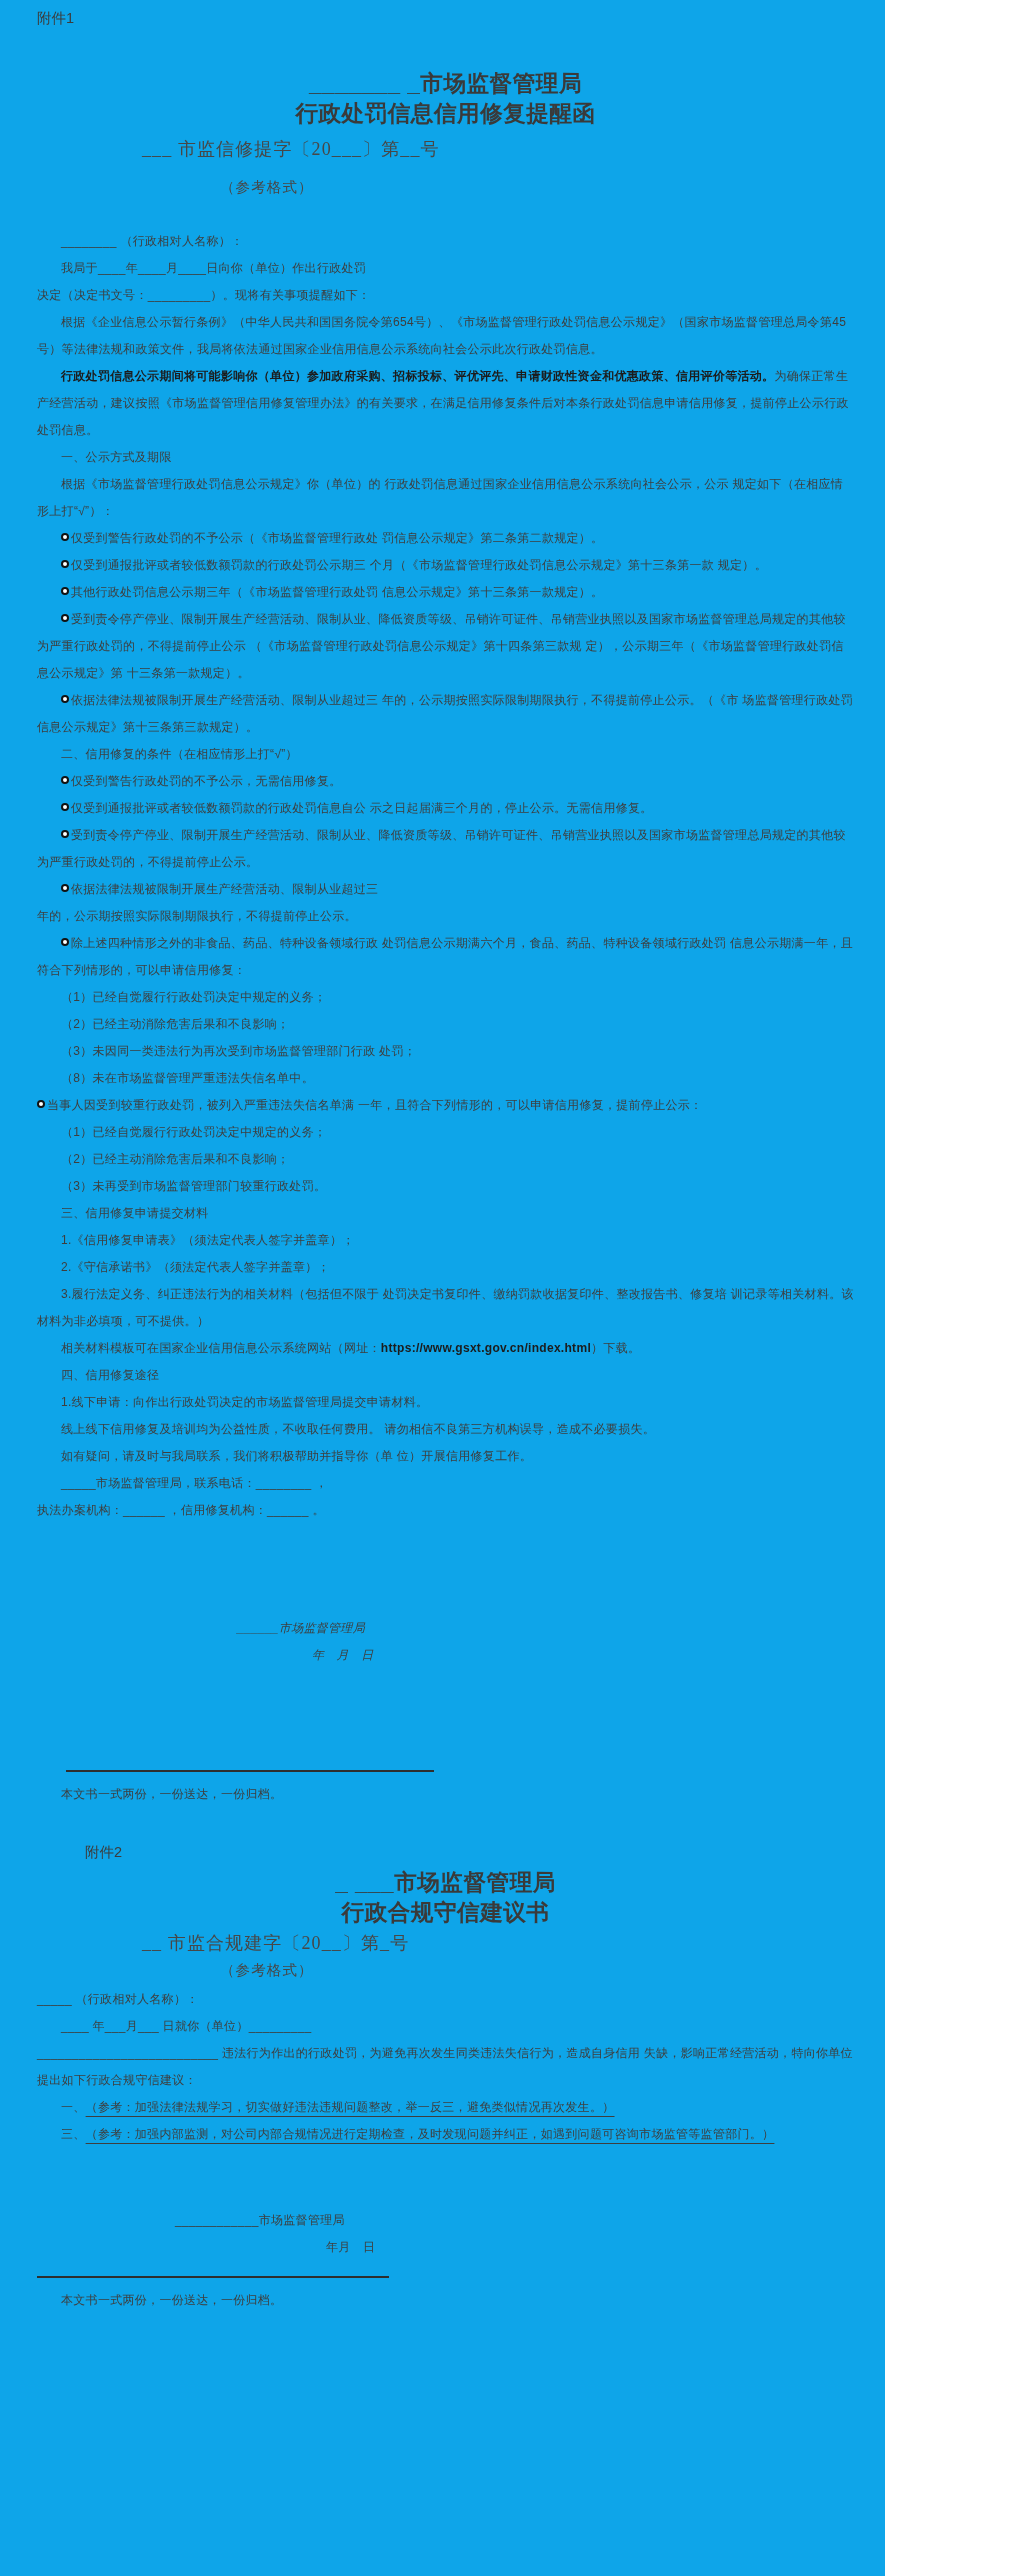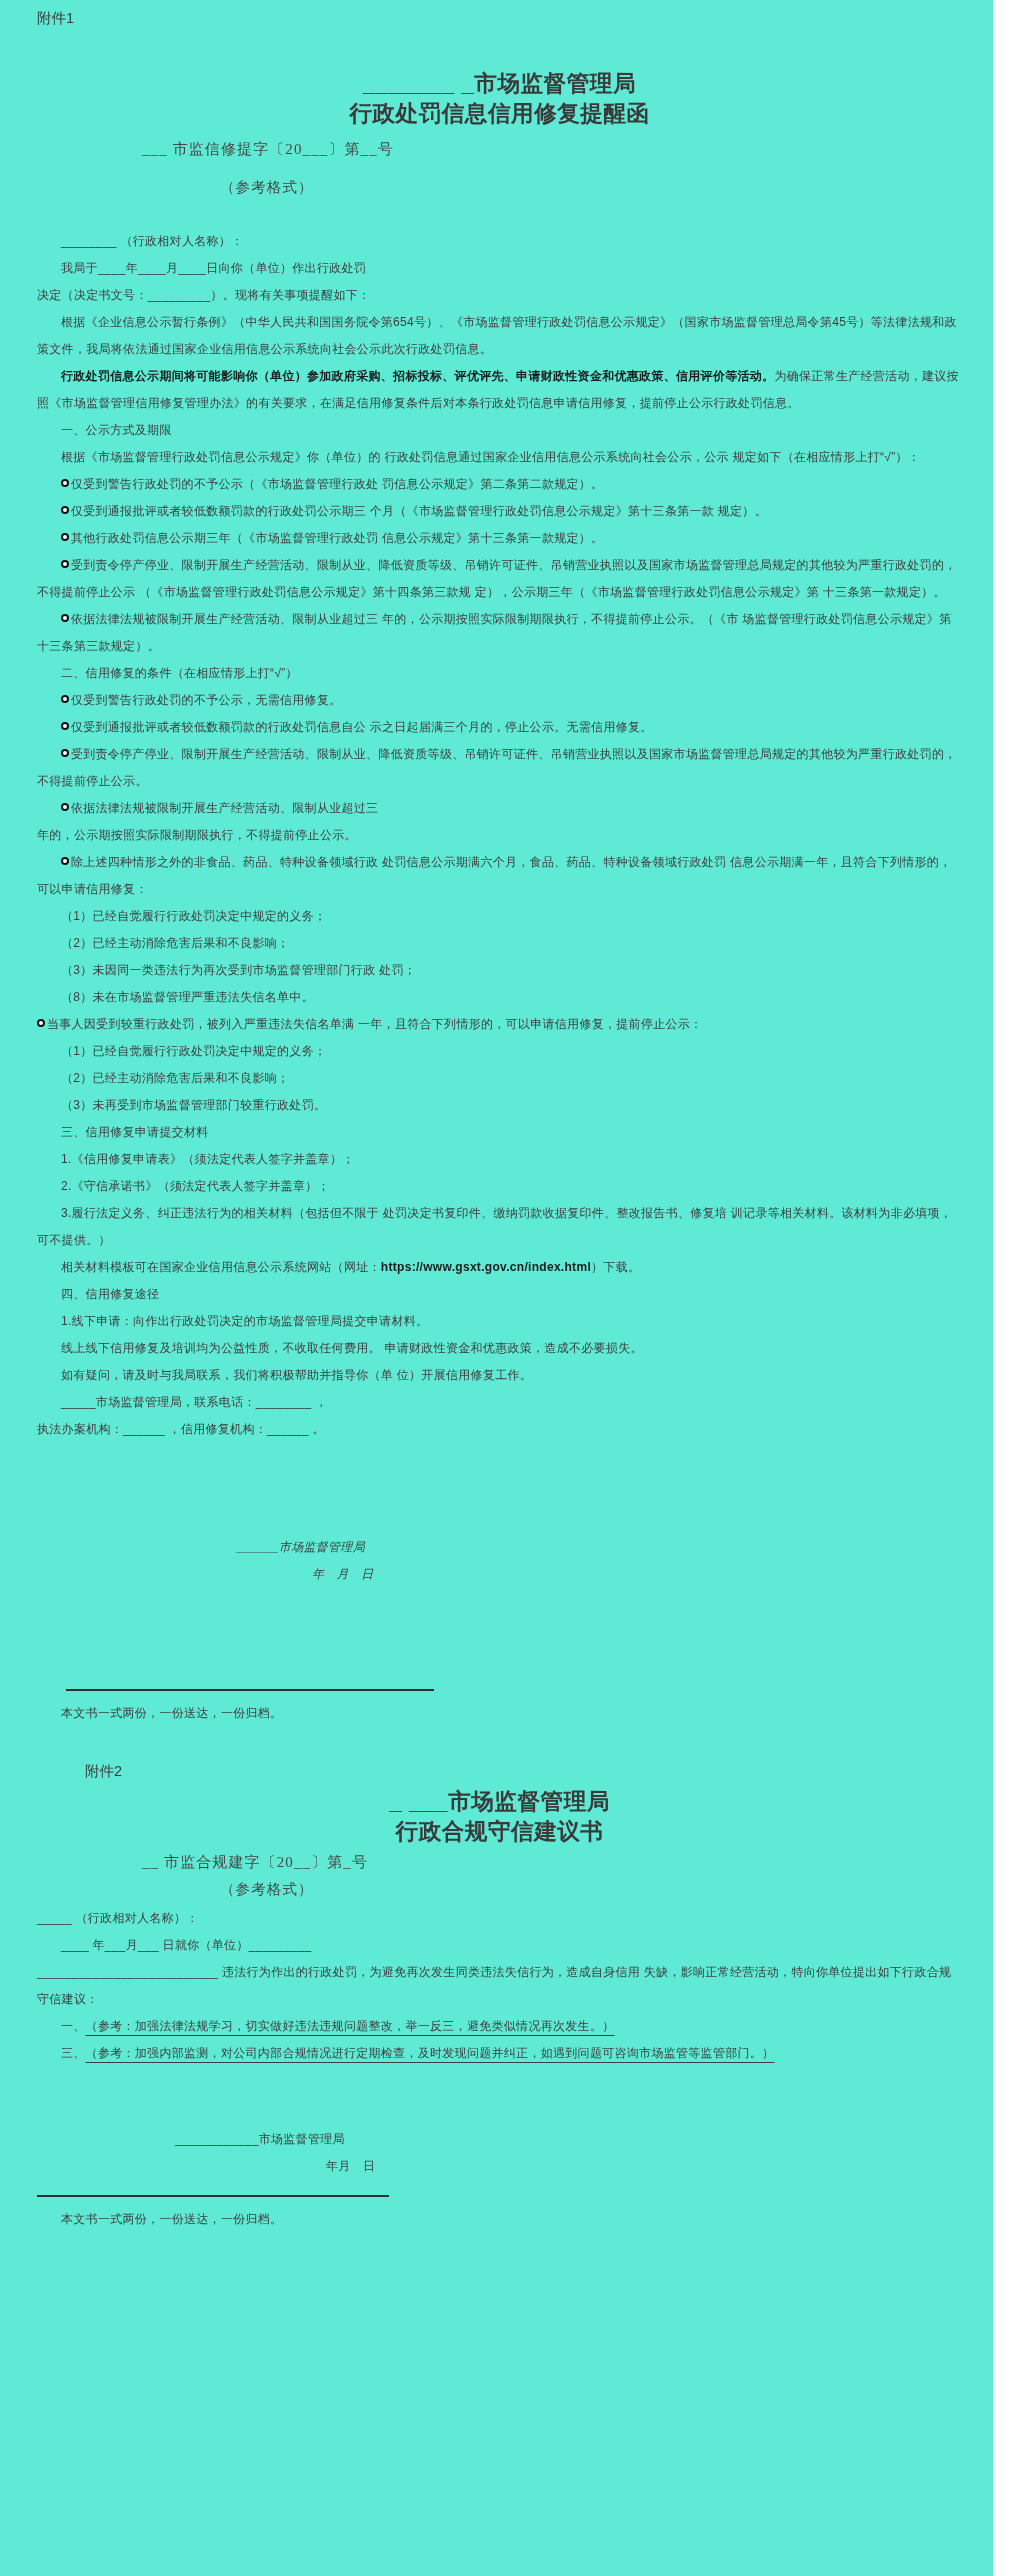--- a/index.html
+++ b/index.html
@@ -1,35 +1,35 @@
 <!DOCTYPE html>
 <html style="font-size:8.6px"><head>
 <meta charset="utf-8">
 <style>
   html,body{margin:0;padding:0;}
   body{background:#ffffff;}
   .page{
-    width:993px;
+    width:885px;
     min-height:2576px;
     box-sizing:border-box;
-    background:#5eead4;
+    background:#0ea5e9;
     padding:7.5px 31px 94px 37px;
     font-family:"Liberation Sans","DejaVu Sans",sans-serif;
     color:#3e3e3e;
   }
   .att-label{font-size:14.5px;line-height:21.5px;color:#3c3c3c;}
   .doc-title{
     text-align:center;font-weight:700;color:#3a3a3a;
     font-size:22.6px;line-height:31px;margin:0;letter-spacing:0.5px;
   }
   .t1{margin-top:39px;}
   .t2{margin-top:0;line-height:30px;}
   .docnum{
     font-family:"Liberation Serif","DejaVu Serif",serif;
-    font-size:15px;line-height:26px;color:#474747;
+    font-size:18px;line-height:26px;color:#474747;
     margin:6.5px 0 0 105px;letter-spacing:1.1px;
   }
   .refnote{
     font-family:"Liberation Serif","DejaVu Serif",serif;
     font-size:14.5px;line-height:26px;color:#474747;
     margin:12px 0 0 183px;letter-spacing:1.1px;
   }
   .body-block{margin-top:28px;}
   .p{
     margin:0;font-size:12px;line-height:27px;color:#3e3e3e;
@@ -95,21 +95,21 @@
         <p class="p indent"><span class="">（1）已经自觉履行行政处罚决定中规定的义务；</span></p>
         <p class="p indent"><span class="">（2）已经主动消除危害后果和不良影响；</span></p>
         <p class="p indent"><span class="">（3）未再受到市场监督管理部门较重行政处罚。</span></p>
         <p class="p indent"><span class="">三、信用修复申请提交材料</span></p>
         <p class="p indent"><span class="">1.《信用修复申请表》（须法定代表人签字并盖章）；</span></p>
         <p class="p indent"><span class="">2.《守信承诺书》（须法定代表人签字并盖章）；</span></p>
         <p class="p indent"><span class="">3.履行法定义务、纠正违法行为的相关材料（包括但不限于 处罚决定书复印件、缴纳罚款收据复印件、整改报告书、修复培 训记录等相关材料。该材料为非必填项，可不提供。）</span></p>
         <p class="p indent"><span class="">相关材料模板可在国家企业信用信息公示系统网站（网址：</span><span class="b ">https://www.gsxt.gov.cn/index.html</span><span class="">）下载。</span></p>
         <p class="p indent"><span class="">四、信用修复途径</span></p>
         <p class="p indent"><span class="">1.线下申请：向作出行政处罚决定的市场监督管理局提交申请材料。</span></p>
-        <p class="p indent"><span class="">线上线下信用修复及培训均为公益性质，不收取任何费用。 申请财政性资金和优惠政策，造成不必要损失。</span></p>
+        <p class="p indent"><span class="">线上线下信用修复及培训均为公益性质，不收取任何费用。 请勿相信不良第三方机构误导，造成不必要损失。</span></p>
         <p class="p indent"><span class="">如有疑问，请及时与我局联系，我们将积极帮助并指导你（单 位）开展信用修复工作。</span></p>
         <p class="p indent"><span class="">_____市场监督管理局，联系电话：________ ，</span></p>
         <p class="p"><span class="">执法办案机构：______ ，信用修复机构：______ 。</span></p>
       </div>
 
     <div class="sig1">
       <p class="p">______市场监督管理局</p>
       <p class="p date">年　月　日</p>
     </div>
 

